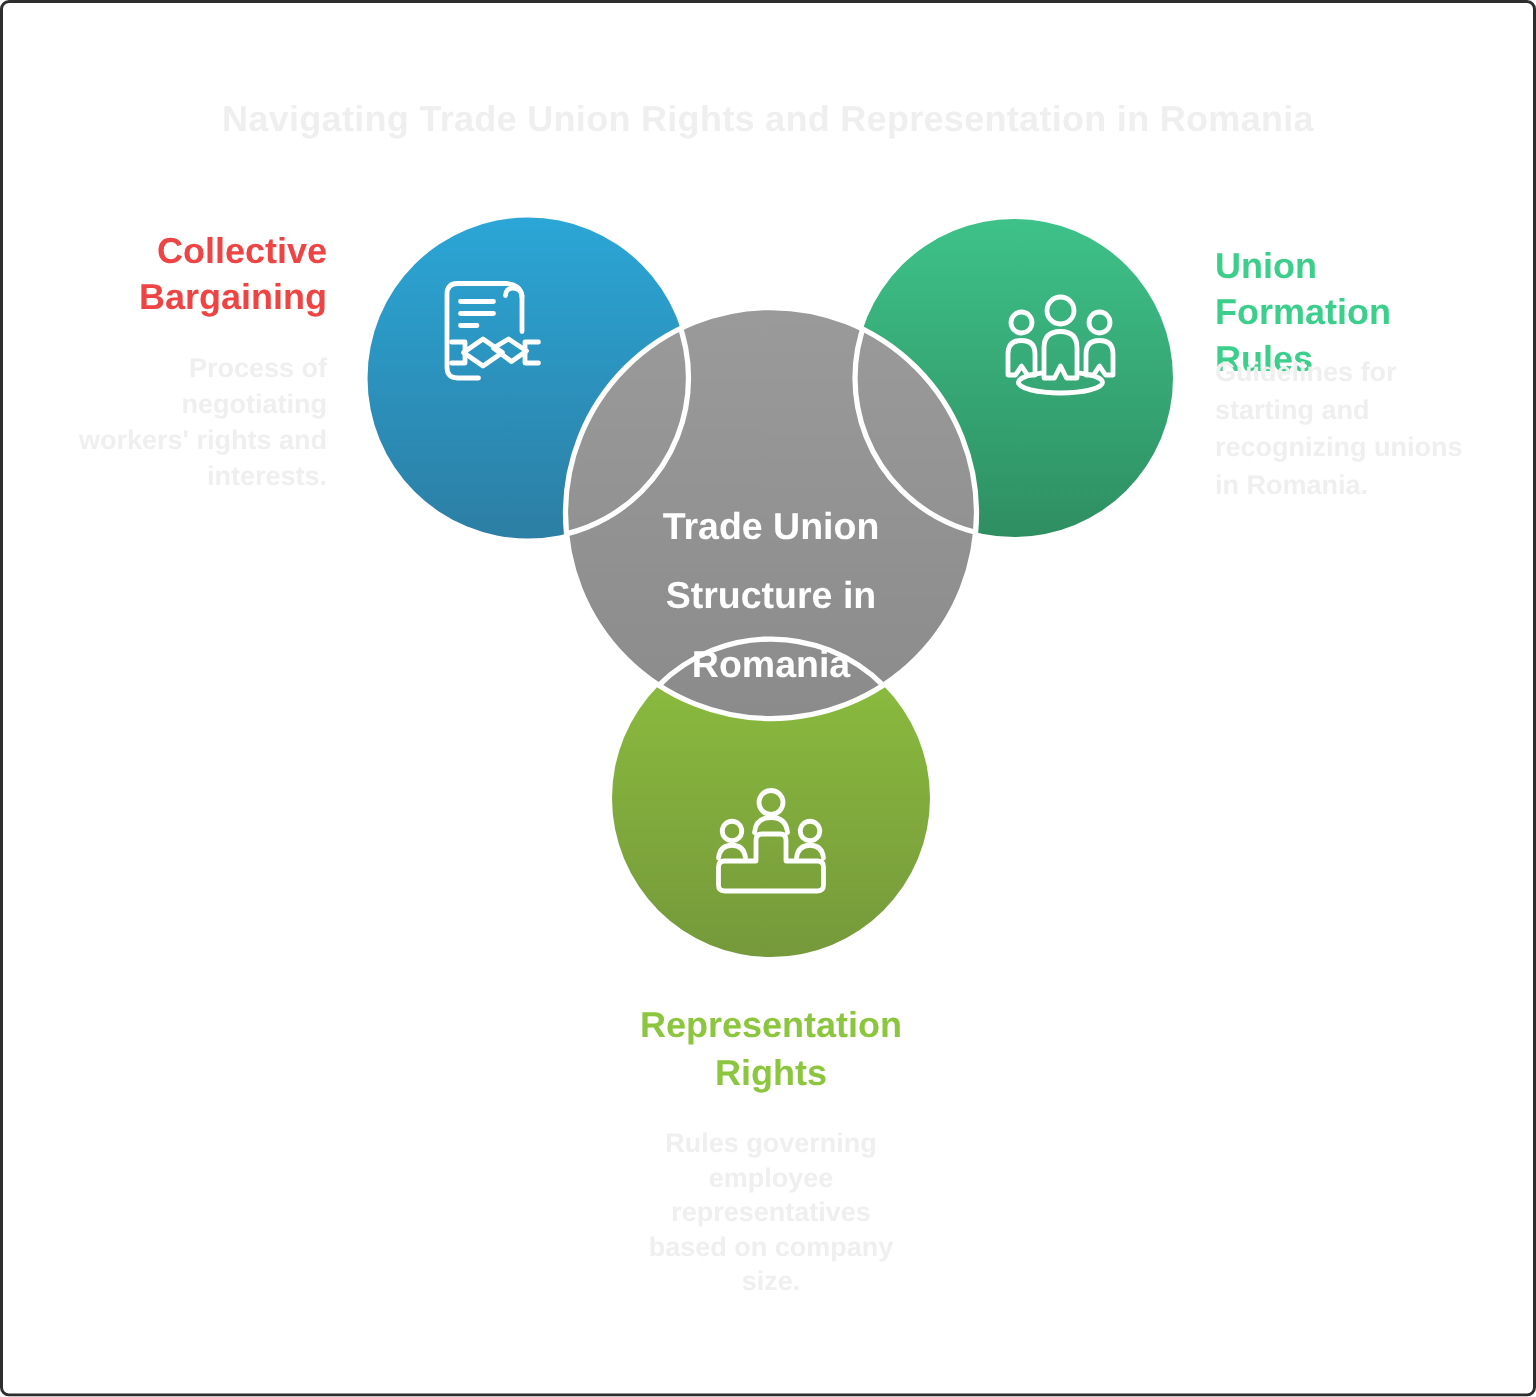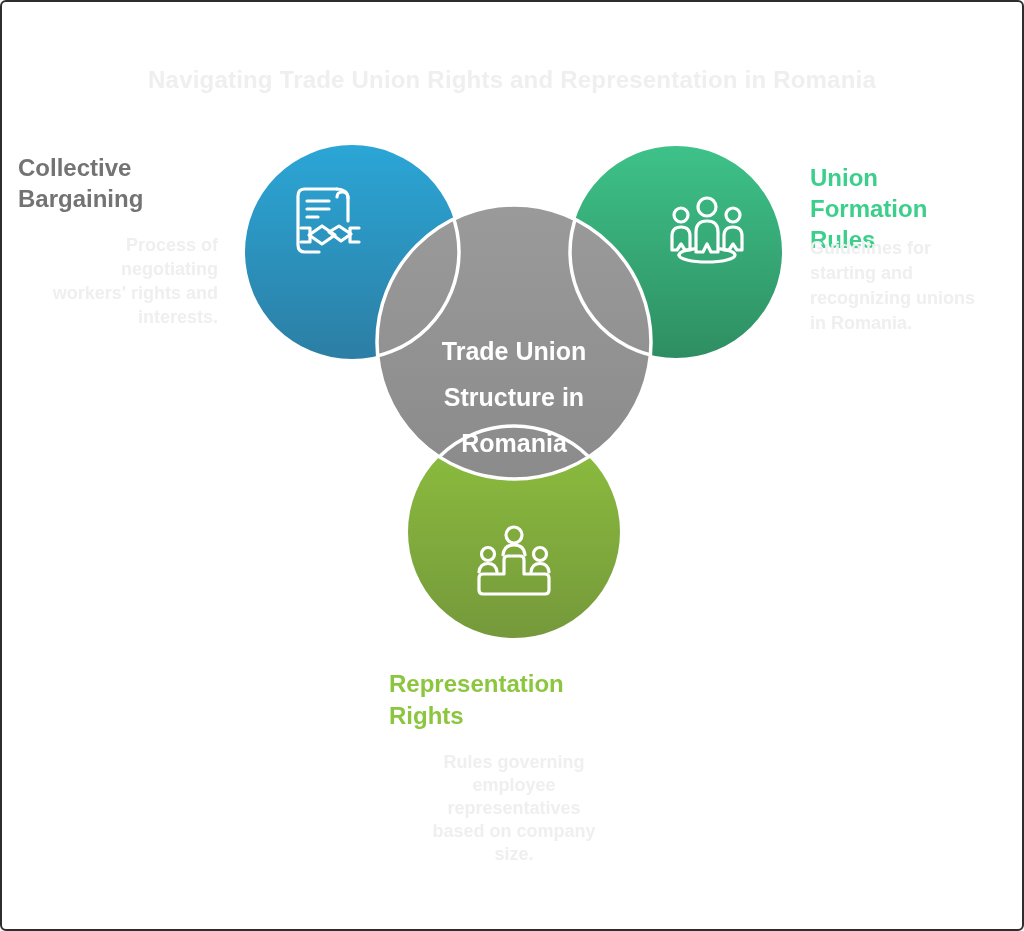--- a/index.html
+++ b/index.html
@@ -9,25 +9,25 @@
     font-family:"Liberation Sans", sans-serif;
   }
   .abs { position:absolute; }
   .title {
     top:64px; left:0; width:100%; text-align:center; white-space:nowrap;
     font-size:24px; font-weight:600; color:#EFEFEF; letter-spacing:0.2px;
   }
   .diagram { top:0; left:0; width:1024px; height:931px; }
   .heading { font-weight:700; font-size:24px; line-height:31px; }
   .body-text { font-size:18px; color:#EFEFEF; font-weight:600; }
-  .h-left  { top:150px; left:16px;  width:200px; color:#737373; }
+  .h-left  { top:150px; left:16px;  width:200px; text-align:right; color:#ef4444; }
   .b-left  { top:231px; left:41px;  width:175px; text-align:right; line-height:24px; }
   .h-right { top:127px; left:808px; width:150px; text-align:left; color:#3CCF8C;margin-top:33px; }
   .b-right { top:234px; left:808px; width:175px; text-align:left; line-height:25px; }
-  .h-bottom{ top:666px; left:387px; width:250px; text-align:left; color:#8CC63F; line-height:32px; }
+  .h-bottom{ top:666px; left:387px; width:250px; text-align:center; color:#8CC63F; line-height:32px; }
   .b-bottom{ top:749px; left:427px; width:170px; text-align:center; line-height:23px; }
   .center-label {
     top:326px; left:412px; width:200px; text-align:center;
     font-size:25px; font-weight:700; color:#ffffff; line-height:46px;
   }
   .icon-stroke { stroke:#ffffff; stroke-width:3.2; fill:none; stroke-linecap:round; stroke-linejoin:round; }
 </style>
 </head>
 <body>
 

